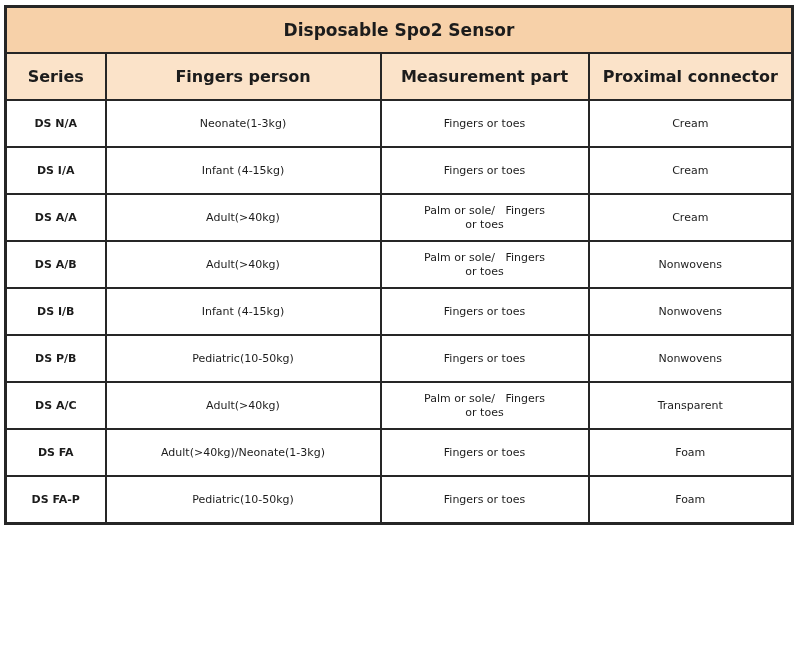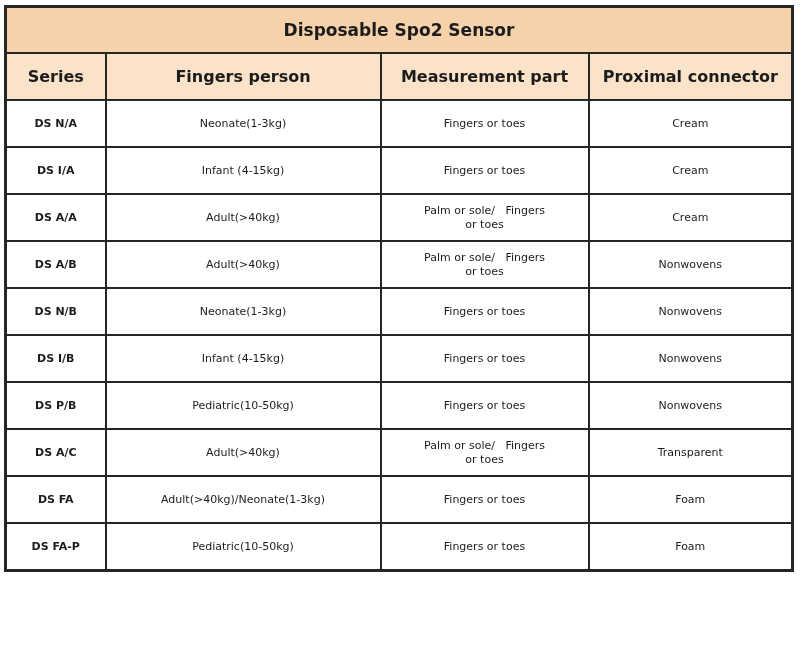--- a/index.html
+++ b/index.html
@@ -104,26 +104,20 @@
     <td class="connector">Cream</td>
   </tr>
       <tr class="data-row">
     <td class="series">DS A/B</td>
     <td class="person">Adult(&gt;40kg)</td>
     <td class="part">Palm or sole/   Fingers
 or toes</td>
     <td class="connector">Nonwovens</td>
   </tr>
       <tr class="data-row">
-    <td class="series">DS N/B</td>
-    <td class="person">Neonate(1-3kg)</td>
-    <td class="part">Fingers or toes</td>
-    <td class="connector">Nonwovens</td>
-  </tr>
-      <tr class="data-row">
     <td class="series">DS I/B</td>
     <td class="person">Infant (4-15kg)</td>
     <td class="part">Fingers or toes</td>
     <td class="connector">Nonwovens</td>
   </tr>
       <tr class="data-row">
     <td class="series">DS P/B</td>
     <td class="person">Pediatric(10-50kg)</td>
     <td class="part">Fingers or toes</td>
     <td class="connector">Nonwovens</td>

